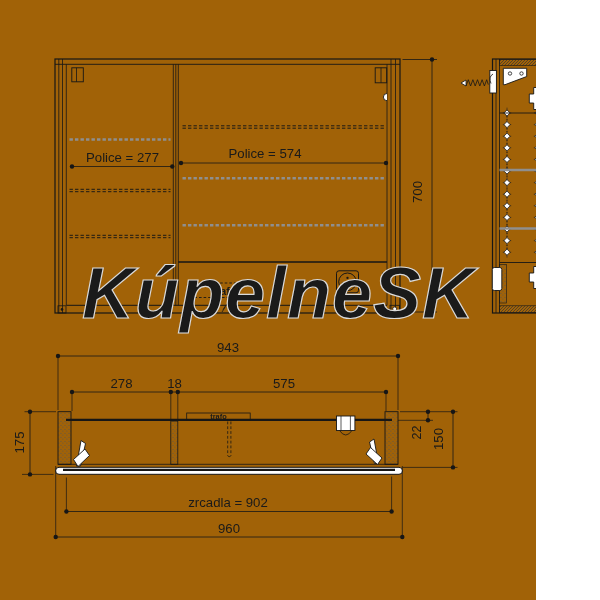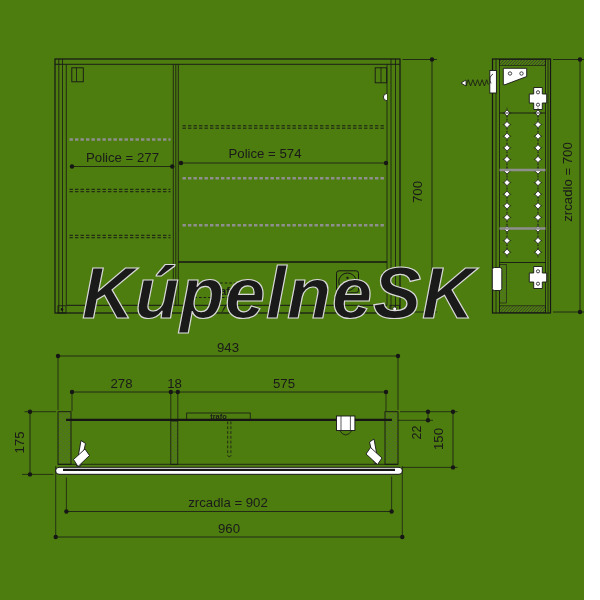--- a/index.html
+++ b/index.html
@@ -1,16 +1,16 @@
 <!DOCTYPE html>
 <html><head>
 <meta charset="utf-8">
 <style>
   html,body{margin:0;padding:0;background:#ffffff;}
-  .stage{position:relative;width:584px;height:600px;background:#4d7c0f;overflow:hidden;
+  .stage{position:relative;width:536px;height:600px;background:#a16207;overflow:hidden;
          font-family:"Liberation Sans", sans-serif;}
   svg text{font-family:"Liberation Sans", sans-serif;fill:#1a1a1a;}
 </style>
 </head>
 <body>
 
 <div class="stage">
 <svg width="600" height="600" viewBox="0 0 600 600">
   <defs>
     <pattern id="hatch" width="3" height="3" patternUnits="userSpaceOnUse">

